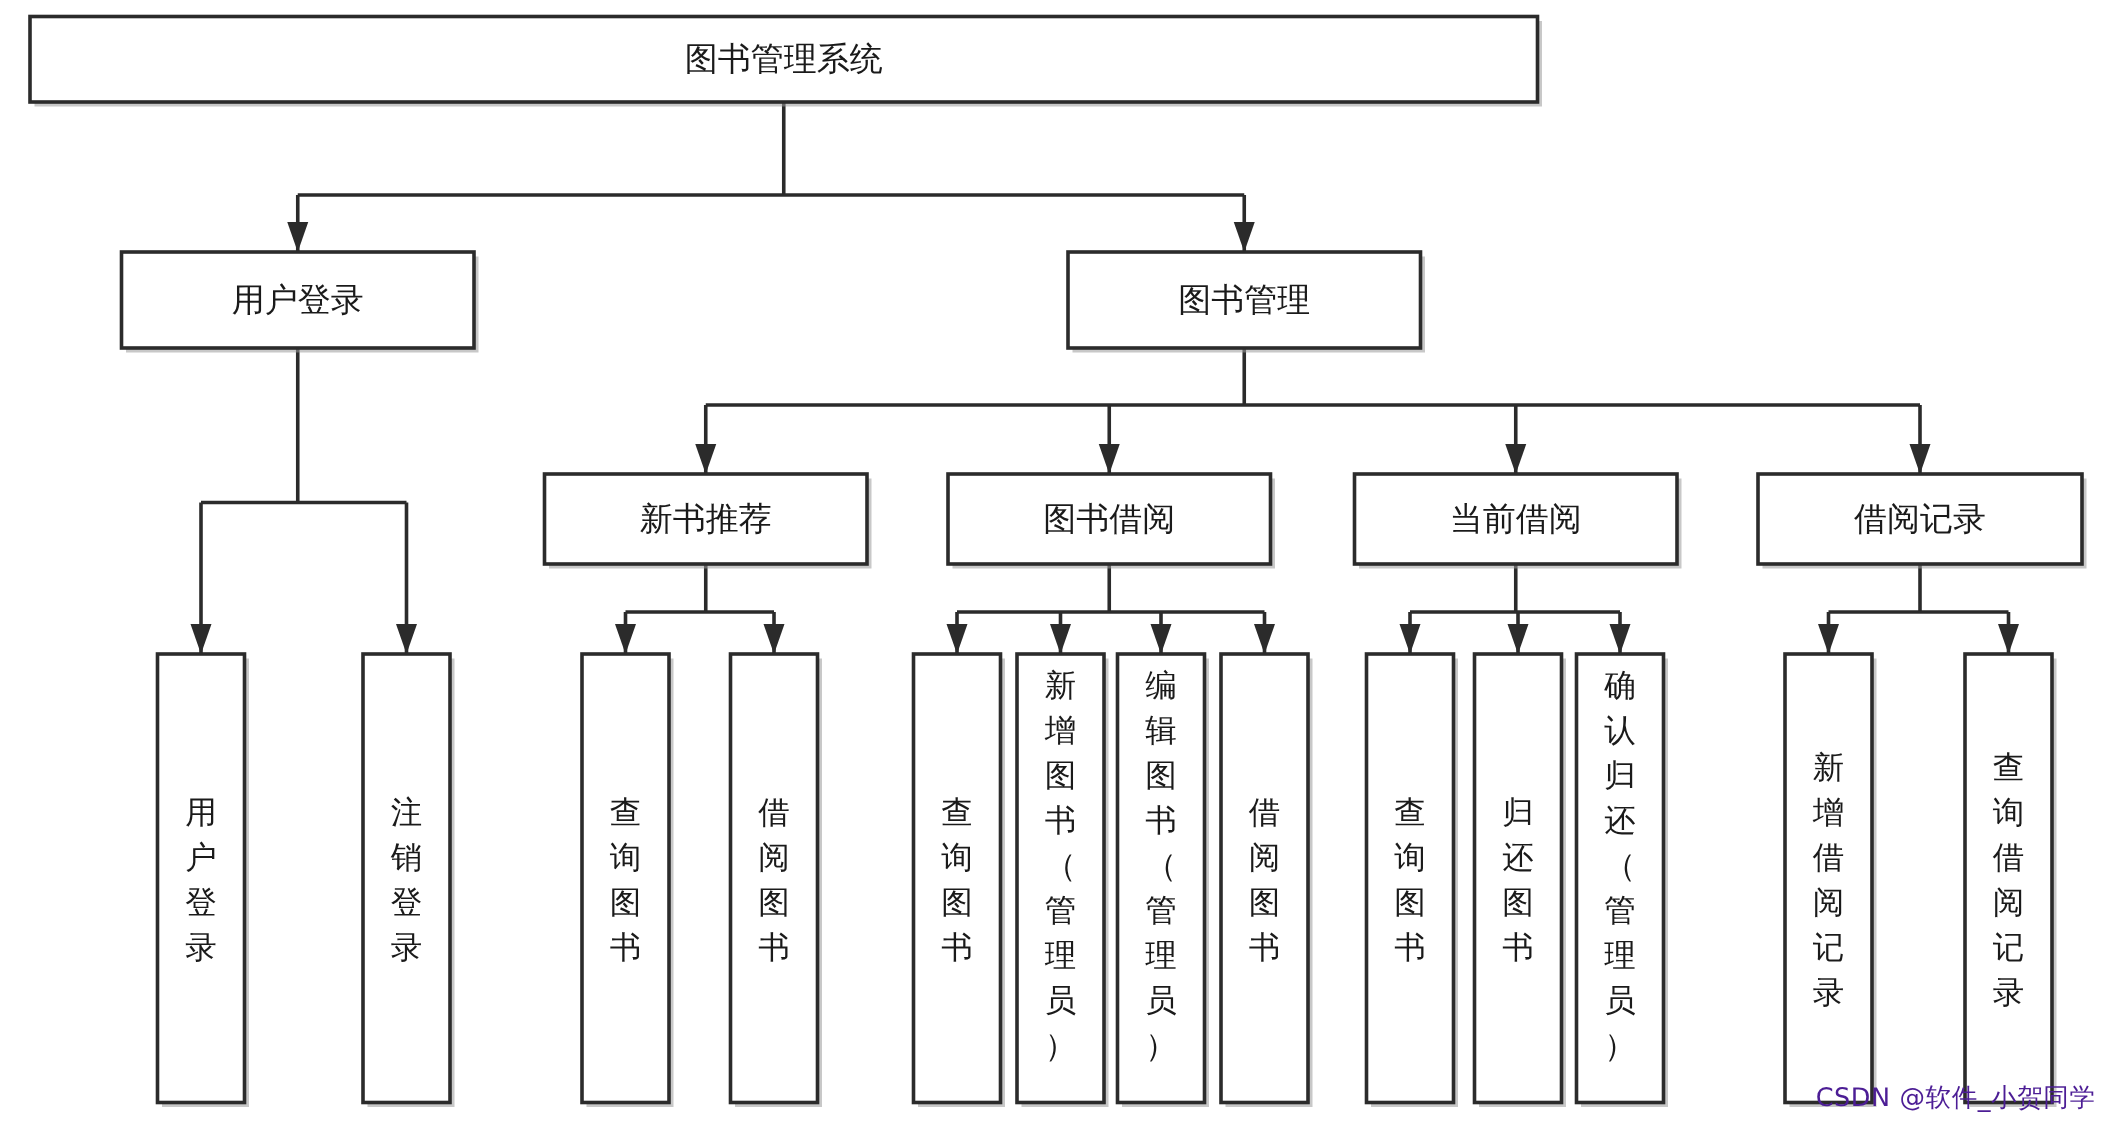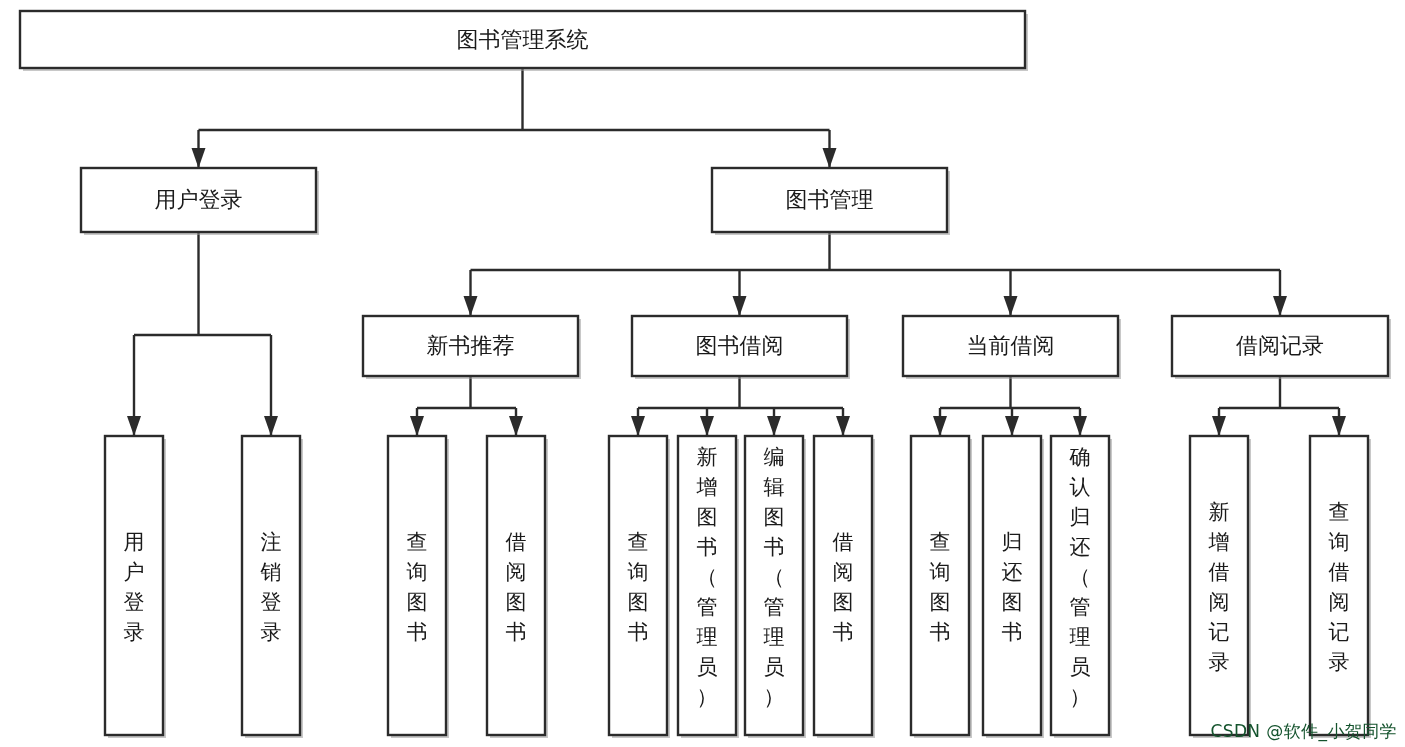--- a/index.html
+++ b/index.html
@@ -57,21 +57,21 @@
     font-size: 21px;
     fill: #1a1a1a;
     text-anchor: middle;
   }
   .watermark {
     position: absolute;
     right: 8px;
     bottom: 4px;
     font-family: "DejaVu Sans", "Liberation Sans", sans-serif;
     font-size: 17px;
-    color: #14532d;
+    color: #4c1d95;
     white-space: nowrap;
     letter-spacing: 0.4px;
   }
 </style>
 </head>
 <body>
 
 <div id="diagram-root">
 
   <svg id="flow" viewBox="0 0 1405 747" xmlns="http://www.w3.org/2000/svg">

